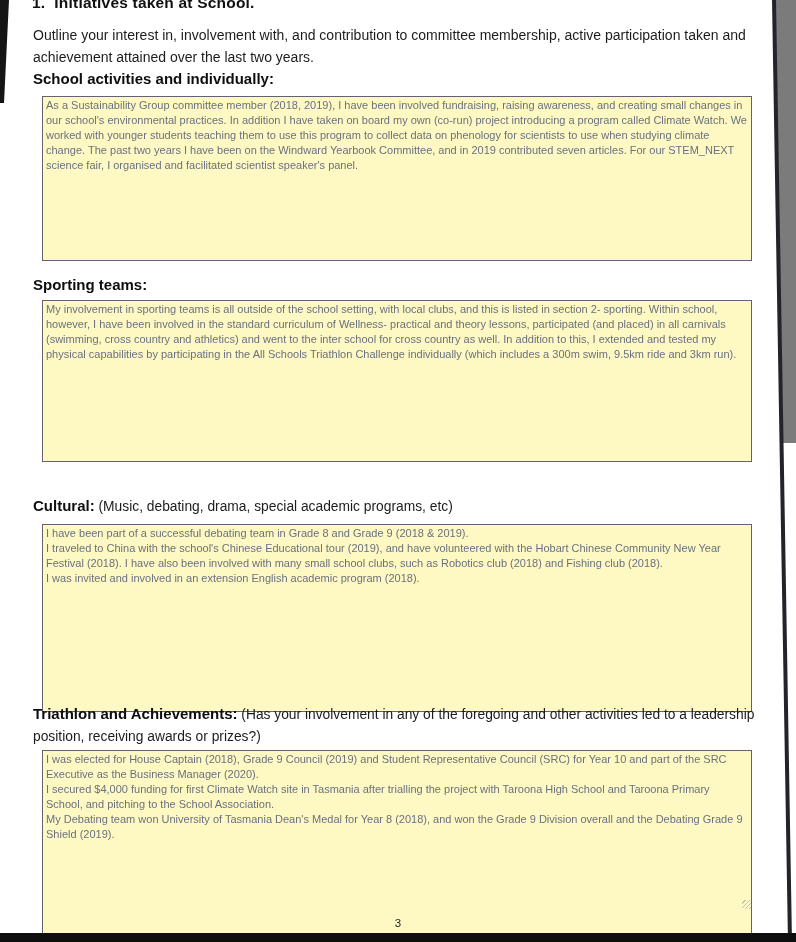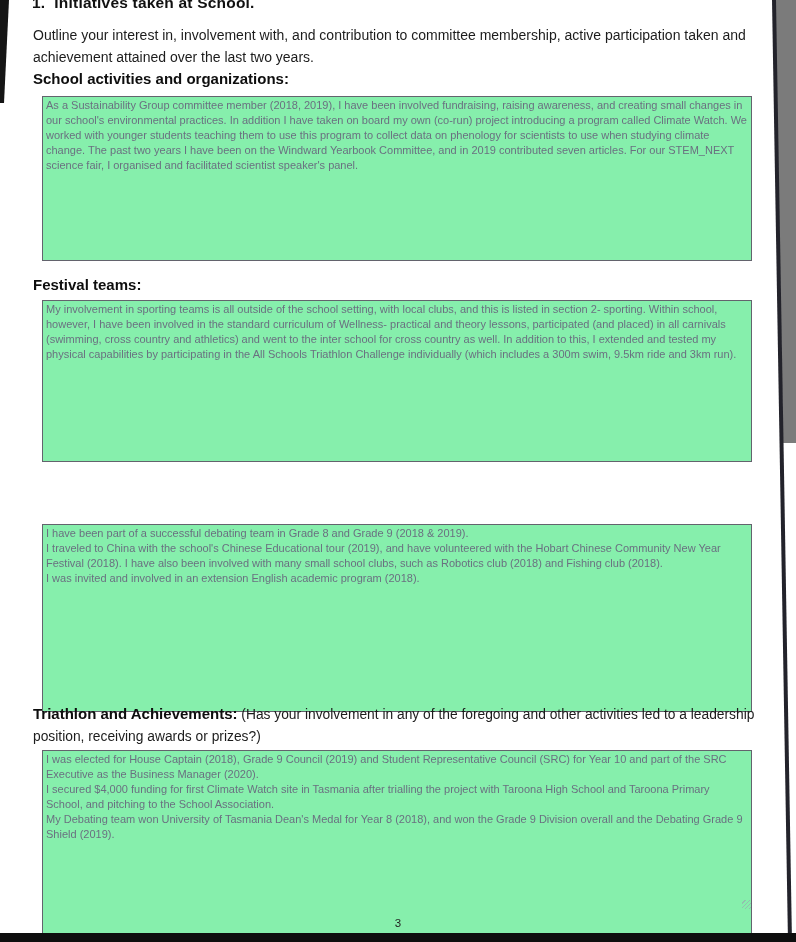--- a/index.html
+++ b/index.html
@@ -21,21 +21,21 @@
     font-size:14px;line-height:22px;color:#1c1c1c;
   }
   .sec-head{
     position:absolute;left:33px;margin:0;
     font-size:15px;font-weight:bold;color:#0e0e0e;
   }
   .sec-head .hint{font-weight:normal;font-size:13.8px;color:#1c1c1c;}
   .sec-head.wrapped{width:729px;line-height:21px;}
   .field{
     position:absolute;left:42px;width:710px;box-sizing:border-box;
-    background:#86efac;
+    background:#fef9c3;
     border:1px solid #63636d;
     padding:1px 3px 1px 3px;
     font-size:11px;line-height:15px;color:#6a7080;
     white-space:pre-wrap;overflow:hidden;
   }
   .resize-handle{
     position:absolute;right:1px;bottom:1px;width:9px;height:9px;
     background:repeating-linear-gradient(135deg, transparent 0 2px, #9aa0b0 2px 3px);
     opacity:.6;
   }
@@ -47,26 +47,27 @@
 </style>
 </head>
 <body>
 
 <div class="sheet">
 
   <h1 class="doc-title">1.  Initiatives taken at School.</h1>
 
   <p class="intro">Outline your interest in, involvement with, and contribution to committee membership, active participation taken and achievement attained over the last two years.</p>
 
-  <h2 class="sec-head" style="top:70px"><span>School activities and organizations:</span></h2>
+  <h2 class="sec-head" style="top:70px"><span>School activities and individually:</span></h2>
   <div class="field" style="top:96px;height:165px">As a Sustainability Group committee member (2018, 2019), I have been involved fundraising, raising awareness, and creating small changes in our school's environmental practices. In addition I have taken on board my own (co-run) project introducing a program called Climate Watch. We worked with younger students teaching them to use this program to collect data on phenology for scientists to use when studying climate change. The past two years I have been on the Windward Yearbook Committee, and in 2019 contributed seven articles. For our STEM_NEXT science fair, I organised and facilitated scientist speaker's panel.</div>
 
-  <h2 class="sec-head" style="top:276px"><span>Festival teams:</span></h2>
+  <h2 class="sec-head" style="top:276px"><span>Sporting teams:</span></h2>
   <div class="field" style="top:300px;height:162px">My involvement in sporting teams is all outside of the school setting, with local clubs, and this is listed in section 2- sporting. Within school, however, I have been involved in the standard curriculum of Wellness- practical and theory lessons, participated (and placed) in all carnivals (swimming, cross country and athletics) and went to the inter school for cross country as well. In addition to this, I extended and tested my physical capabilities by participating in the All Schools Triathlon Challenge individually (which includes a 300m swim, 9.5km ride and 3km run).</div>
 
+  <h2 class="sec-head" style="top:497px"><span>Cultural:</span><span class="hint"> (Music, debating, drama, special academic programs, etc)</span></h2>
   <div class="field" style="top:524px;height:188px">I have been part of a successful debating team in Grade 8 and Grade 9 (2018 &amp; 2019).
 I traveled to China with the school's Chinese Educational tour (2019), and have volunteered with the Hobart Chinese Community New Year Festival (2018). I have also been involved with many small school clubs, such as Robotics club (2018) and Fishing club (2018).
 I was invited and involved in an extension English academic program (2018).</div>
 
   <h2 class="sec-head wrapped" style="top:703px"><span>Triathlon and Achievements:</span><span class="hint"> (Has your involvement in any of the foregoing and other activities led to a leadership position, receiving awards or prizes?)</span></h2>
   <div class="field" style="top:750px;height:206px">I was elected for House Captain (2018), Grade 9 Council (2019) and Student Representative Council (SRC) for Year 10 and part of the SRC Executive as the Business Manager (2020).
 I secured $4,000 funding for first Climate Watch site in Tasmania after trialling the project with Taroona High School and Taroona Primary School, and pitching to the School Association.
 My Debating team won University of Tasmania Dean's Medal for Year 8 (2018), and won the Grade 9 Division overall and the Debating Grade 9 Shield (2019).</div>
   <span class="resize-handle" style="right:45px;bottom:33px"></span>
 

